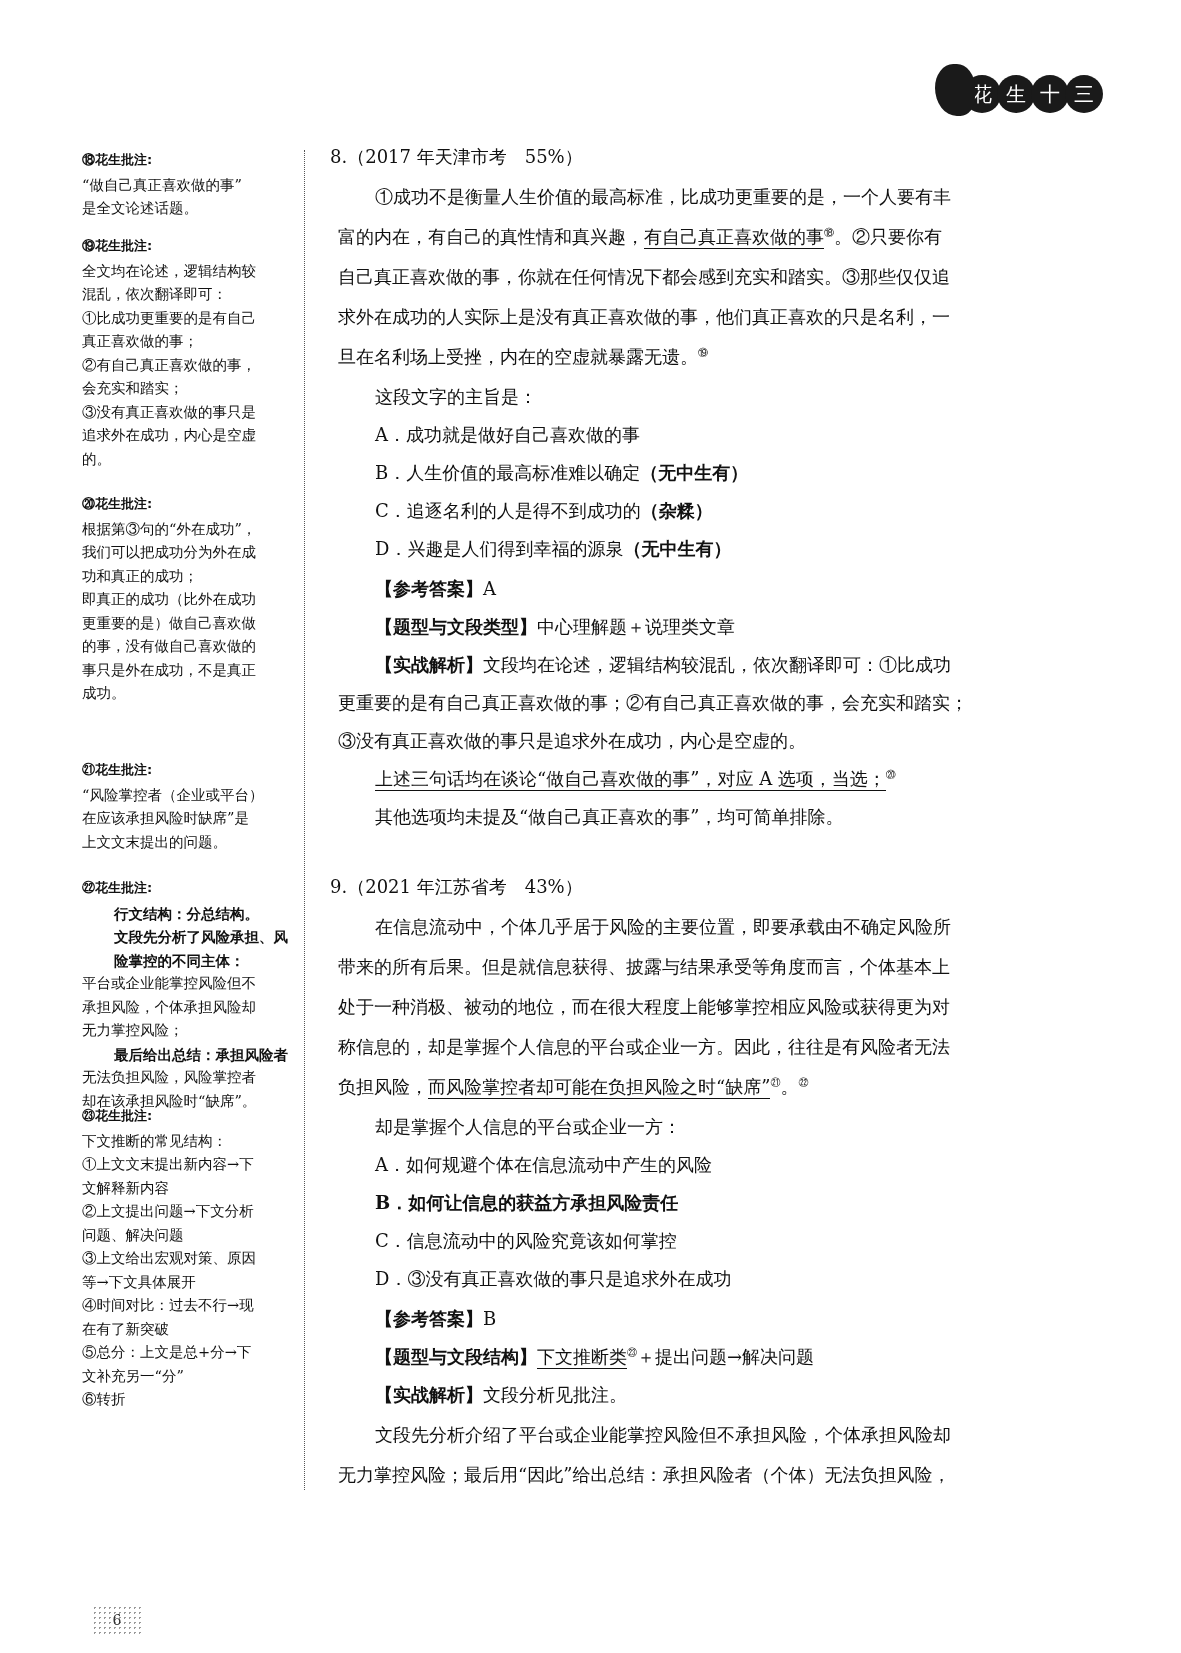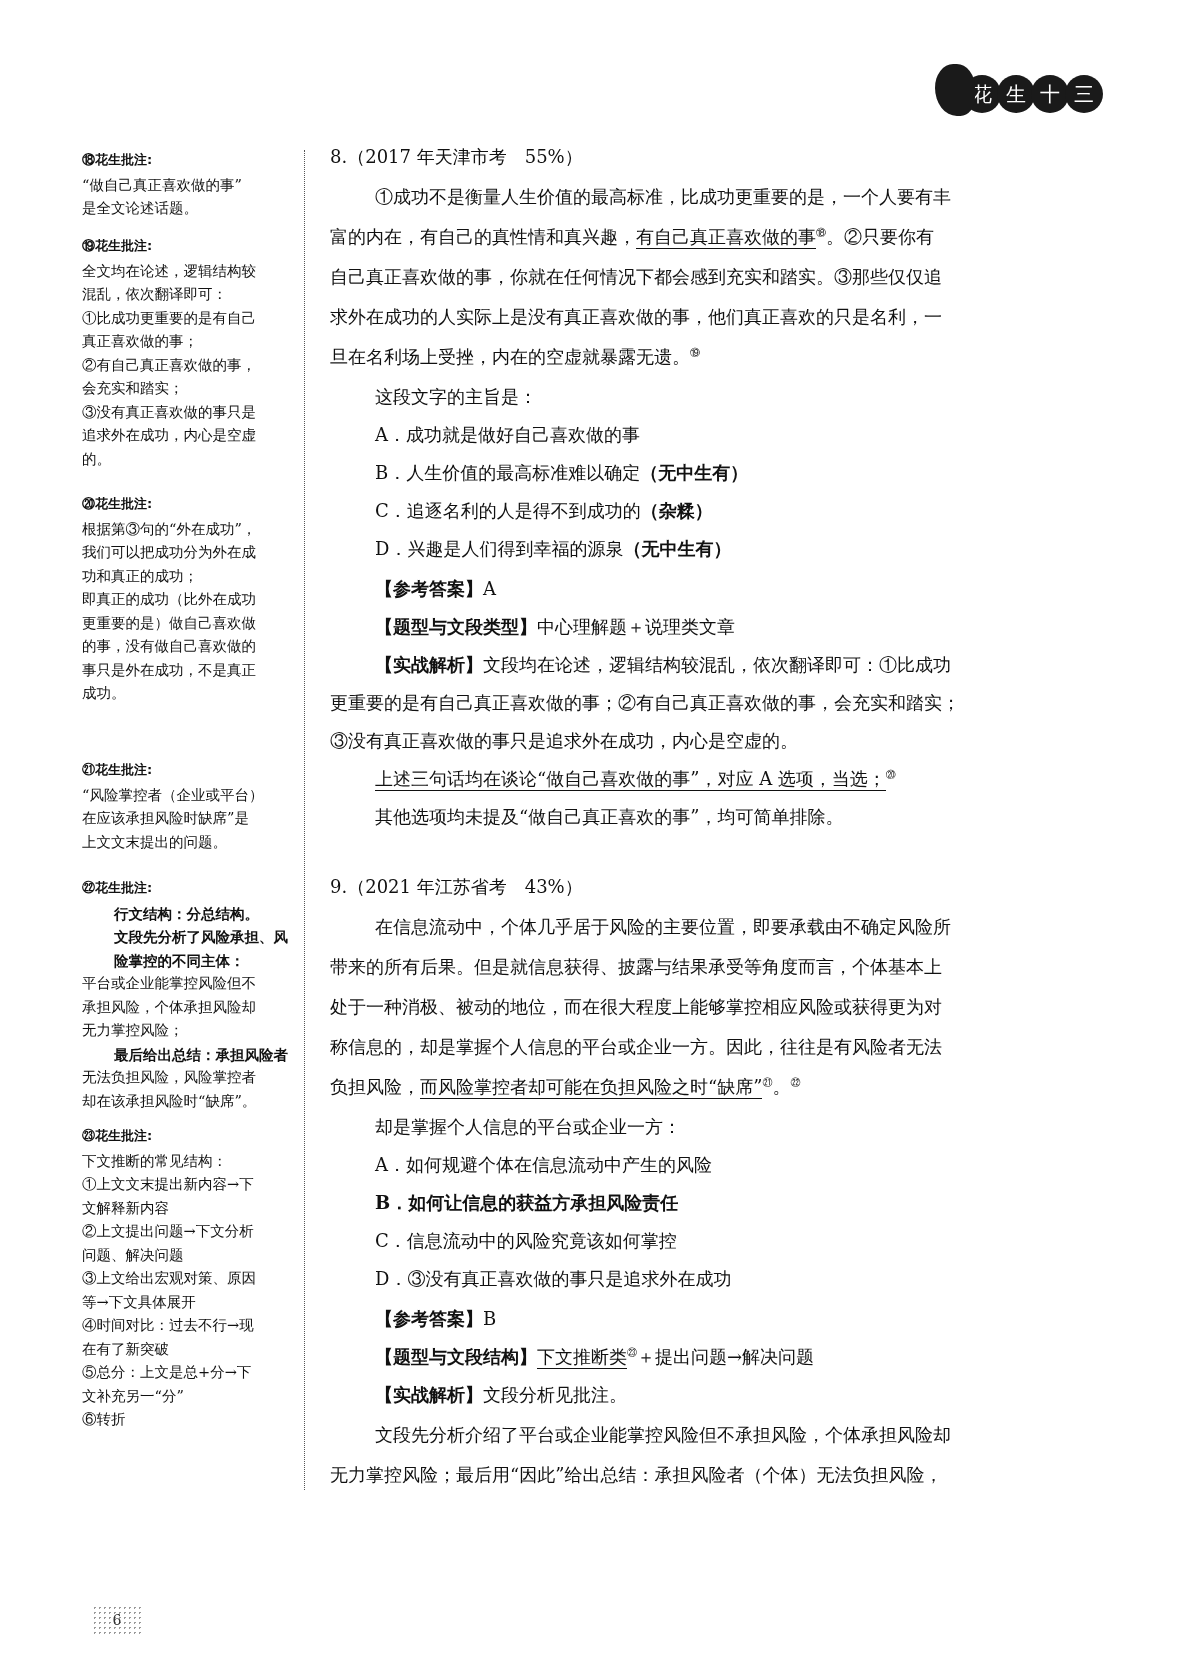--- a/index.html
+++ b/index.html
@@ -18,21 +18,21 @@
   .sidebar { position:absolute; left:82px; top:148px; width:210px; font-size:14.5px; line-height:23.5px; }
   .note { position:absolute; left:0; width:210px; }
   .note-title { font-weight:bold; font-family:"DejaVu Sans","Liberation Sans",sans-serif; font-size:13px; margin-bottom:2px; }
   .note-line { white-space:nowrap; }
   .note-line.b { font-weight:bold;margin-left:32px; }
 
   .divider { position:absolute; left:304px; top:150px; height:1340px; border-left:1px dotted #555; }
 
   .main { position:absolute; left:330px; top:145px; width:700px; font-size:18px; }
   .q-head { position:absolute; left:0; font-size:18px; white-space:nowrap; }
-  .line { position:absolute; left:0; white-space:nowrap; }
+  .line { position:absolute; left:8px; white-space:nowrap; }
   .indent { left:34px;margin-left:11px; }
   .u { border-bottom:1.5px solid #111; padding-bottom:1px; }
   .sup { font-size:10px; vertical-align:super; }
   .kw { font-weight:bold; font-family:"DejaVu Sans","Liberation Sans",sans-serif; }
   .opt-bold { font-weight:bold; }
   .page-num { position:absolute; left:92px; top:1605px; width:50px; height:30px; font-size:14px; text-align:center; line-height:30px;
               background-image:radial-gradient(#999 1px, transparent 1px); background-size:5px 5px; color:#333; }
 </style>
 </head>
 <body>
@@ -87,21 +87,21 @@
     <div class="note-line b">行文结构：分总结构。</div>
     <div class="note-line b">文段先分析了风险承担、风</div>
     <div class="note-line b">险掌控的不同主体：</div>
     <div class="note-line">平台或企业能掌控风险但不</div>
     <div class="note-line">承担风险，个体承担风险却</div>
     <div class="note-line">无力掌控风险；</div>
     <div class="note-line b">最后给出总结：承担风险者</div>
     <div class="note-line">无法负担风险，风险掌控者</div>
     <div class="note-line">却在该承担风险时“缺席”。</div>
   </div>
-  <div class="note" style="top:976px">
+  <div class="note" style="top:956px">
     <div class="note-title">㉓花生批注:</div>
     <div class="note-line">下文推断的常见结构：</div>
     <div class="note-line">①上文文末提出新内容→下</div>
     <div class="note-line">文解释新内容</div>
     <div class="note-line">②上文提出问题→下文分析</div>
     <div class="note-line">问题、解决问题</div>
     <div class="note-line">③上文给出宏观对策、原因</div>
     <div class="note-line">等→下文具体展开</div>
     <div class="note-line">④时间对比：过去不行→现</div>
     <div class="note-line">在有了新突破</div>

